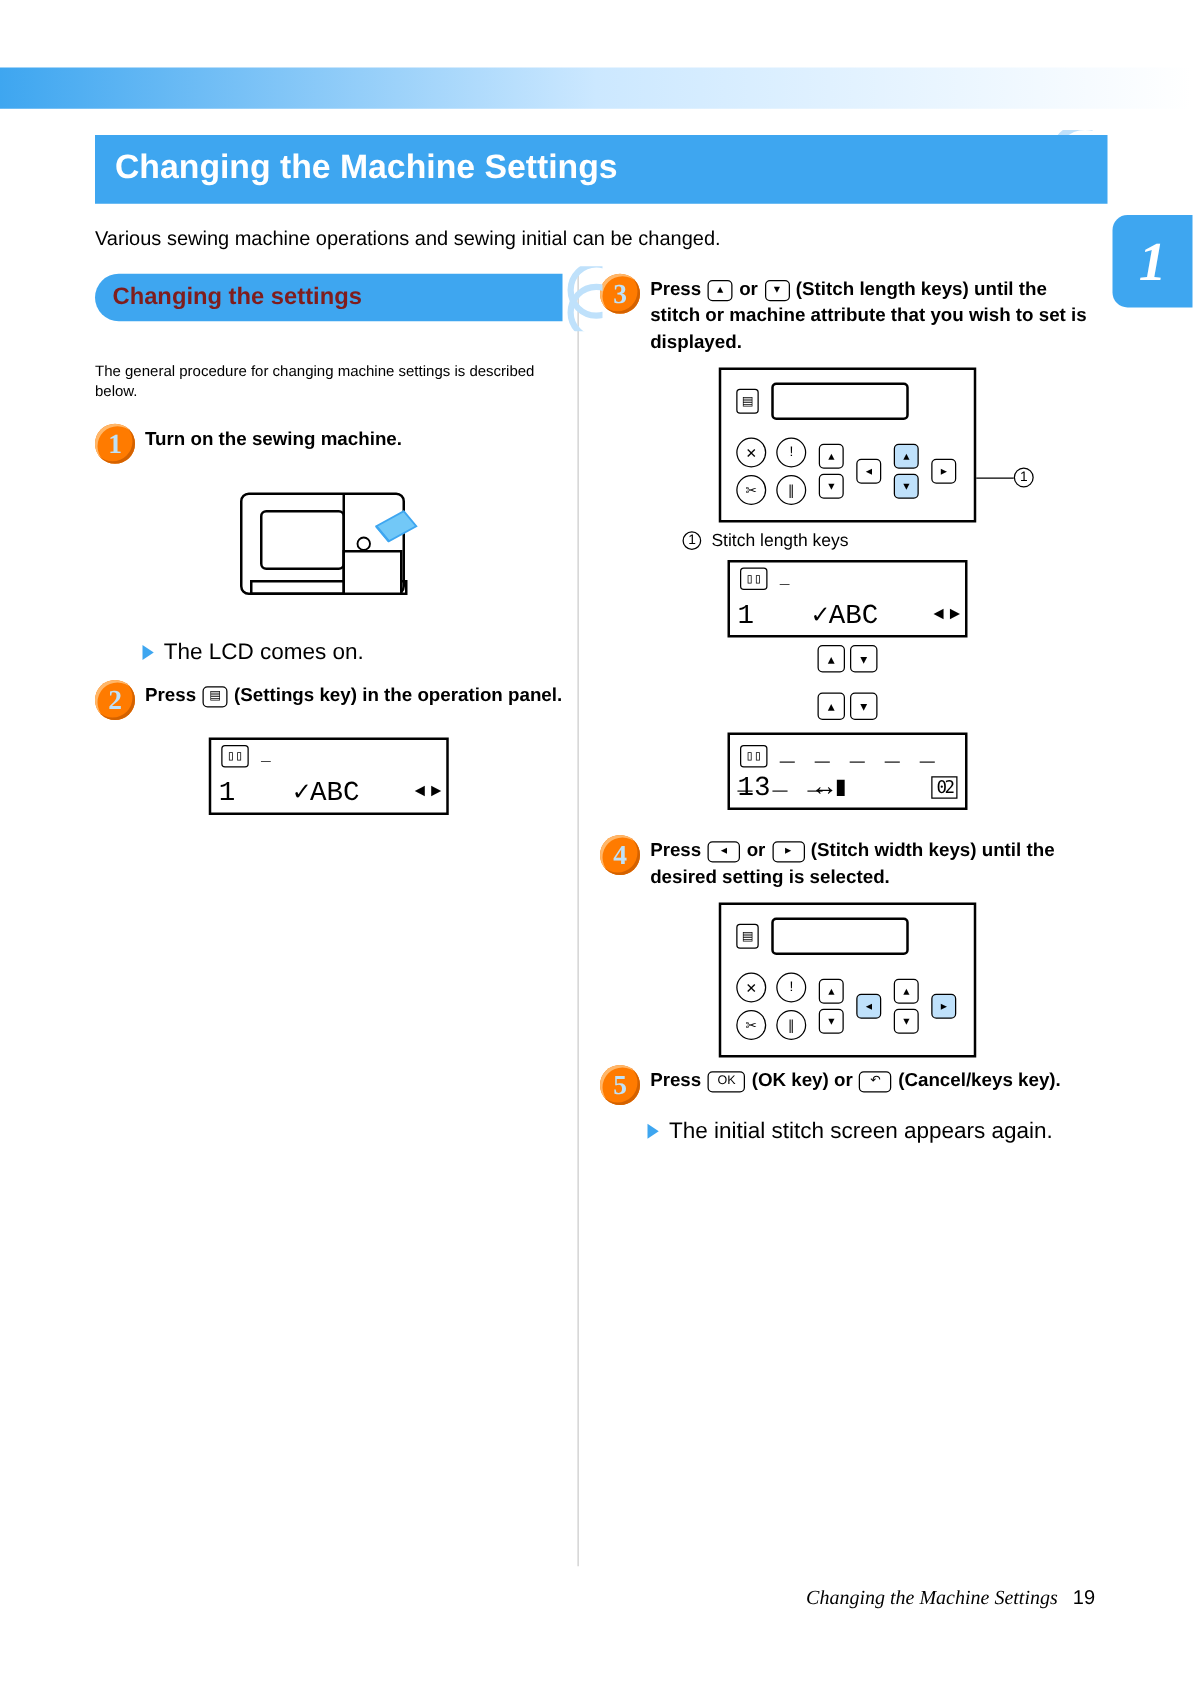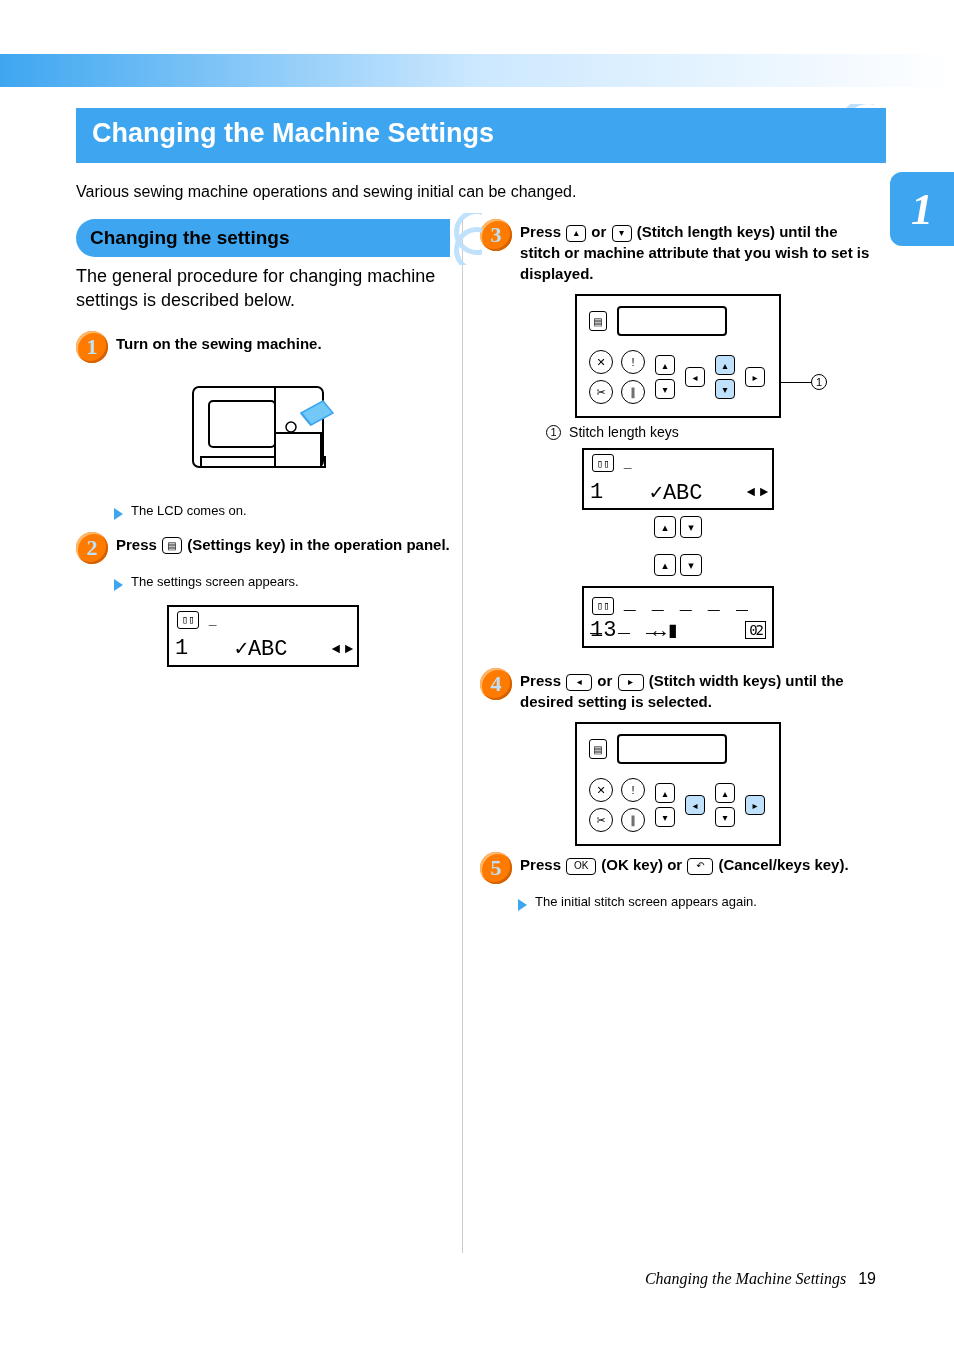--- a/index.html
+++ b/index.html
@@ -72,46 +72,46 @@
   .col-divider {
     width: 1px;
     background: #ccc;
     position: absolute;
     left: 386px;
     top: 0;
     height: 1034px;
   }
   .sub-heading {
     background: #3ea6f0;
-    color: #000000;
+    color: #7f1d1d;
     font-weight: bold;
     font-size: 19px;
     padding: 8px 14px;
     border-radius: 22px 0 0 22px;
-    margin-bottom: 7px;
+    margin-bottom: 32px;
     position: relative;
   }
   .sub-heading .tail {
     position: absolute;
     right: -32px; top: -6px;
     width: 40px; height: 52px;
     overflow: hidden;
     pointer-events: none;
   }
   .sub-heading .tail::before, .sub-heading .tail::after {
     content:"";
     position:absolute;
     width:36px;height:36px;border-radius:50%;
     border:5px solid #bfe1fb;
     right:-18px;
   }
   .sub-heading .tail::before { top:-4px; }
   .sub-heading .tail::after { top:14px; }
   .subtext {
-    font-size: 18px;
+    font-size: 12px;
     margin-bottom: 18px;
     line-height: 1.35;
   }
   .step {
     display: flex;
     align-items: flex-start;
     margin-bottom: 10px;
   }
   .step-num {
     flex: 0 0 32px;
@@ -156,21 +156,21 @@
   }
   .blue-tri {
     width: 0; height: 0;
     border-top: 6px solid transparent;
     border-bottom: 6px solid transparent;
     border-left: 9px solid #3ea6f0;
     margin-right: 8px;
     margin-top: 5px;
     flex-shrink: 0;
   }
-  .result-text { font-size: 13px; }
+  .result-text { font-size: 18px; }
 
   .center-img {
     display: flex;
     justify-content: center;
     margin: 14px 0 16px 0;
   }
   .callout-wrap {
     display: flex; justify-content: center;
     margin: 10px 0 6px 0;
   }
@@ -290,24 +290,20 @@
       </div>
 
       <div class="step">
         <div class="step-num">2</div>
         <div class="step-body">
           <span>Press </span>
           <span class="inline-icon">▤</span>
           <span>(Settings key)</span>
           <span> in the operation panel.</span>
         </div>
-      </div>
-      <div class="result-line">
-        <div class="blue-tri"></div>
-        <span class="result-text">The settings screen appears.</span>
       </div>
 
       <div class="center-img">
         <div class="lcd">
           <div class="row1"><span class="lcd-label-icon">▯▯</span> _</div>
           <div class="row2">
             <span class="left"><span>1</span>&nbsp;&nbsp;<span>✓ABC</span></span>
             <span class="right">◄ ►</span>
           </div>
         </div>

